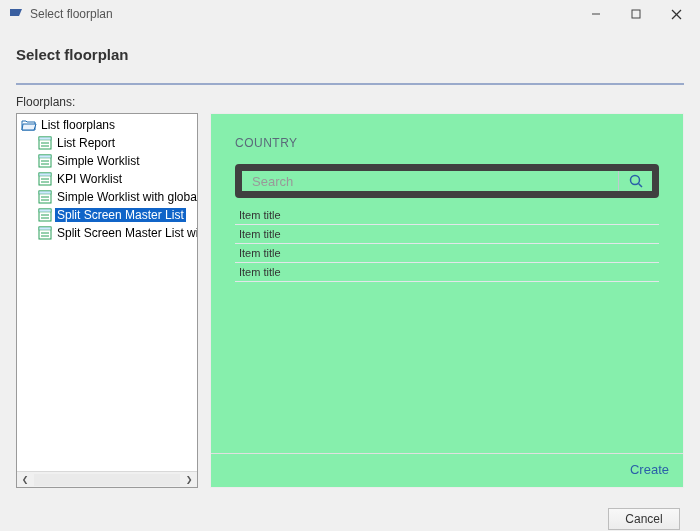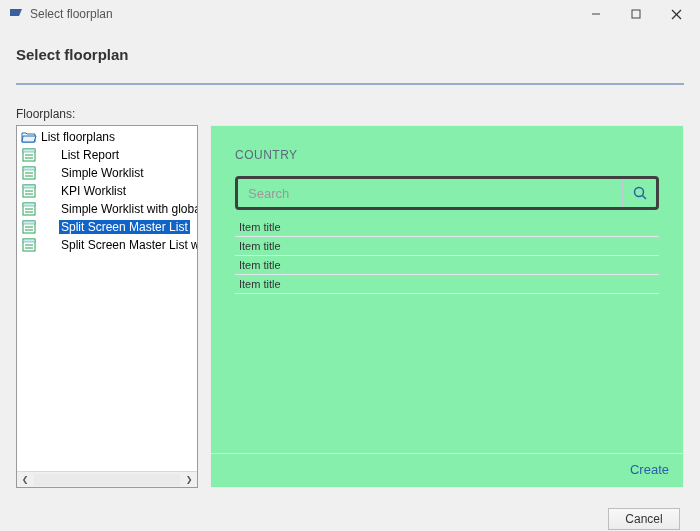--- a/index.html
+++ b/index.html
@@ -74,21 +74,20 @@
       flex: 1;
       display: flex;
       flex-direction: column;
       padding: 0 16px 10px 16px;
       overflow: hidden;
     }
     .section-label {
       font-size: 12px;
       color: #333;
       margin-bottom: 4px;
-      margin-top: 12px;
     }
     .panels {
       flex: 1;
       display: flex;
       gap: 12px;
       overflow: hidden;
     }
     .left-panel {
       width: 182px;
       border: 1px solid #9a9a9a;
@@ -102,21 +101,21 @@
       padding-top: 2px;
       white-space: nowrap;
     }
     .tree-row {
       display: flex;
       align-items: center;
       height: 18px;
       padding-left: 4px;
       font-size: 12px;
     }
-    .tree-row.child { padding-left: 4px; gap: 20px; }
+    .tree-row.child { padding-left: 20px; }
     .tree-icon {
       width: 16px;
       height: 16px;
       margin-right: 2px;
       flex-shrink: 0;
       display: flex;
       align-items: center;
       justify-content: center;
     }
     .tree-label {
@@ -164,21 +163,21 @@
       overflow: hidden;
     }
     .country-label {
       font-size: 12px;
       color: #5a6a7a;
       letter-spacing: 0.5px;
       margin-bottom: 14px;
     }
     .search-row {
       display: flex;
-      border: 3px solid #404040;
+      border: 7px solid #404040;
       border-radius: 4px;
       height: 34px;
       margin-bottom: 8px;
     }
     .search-input {
       flex: 1;
       border: none;
       outline: none;
       padding: 0 10px;
       font-size: 13px;

